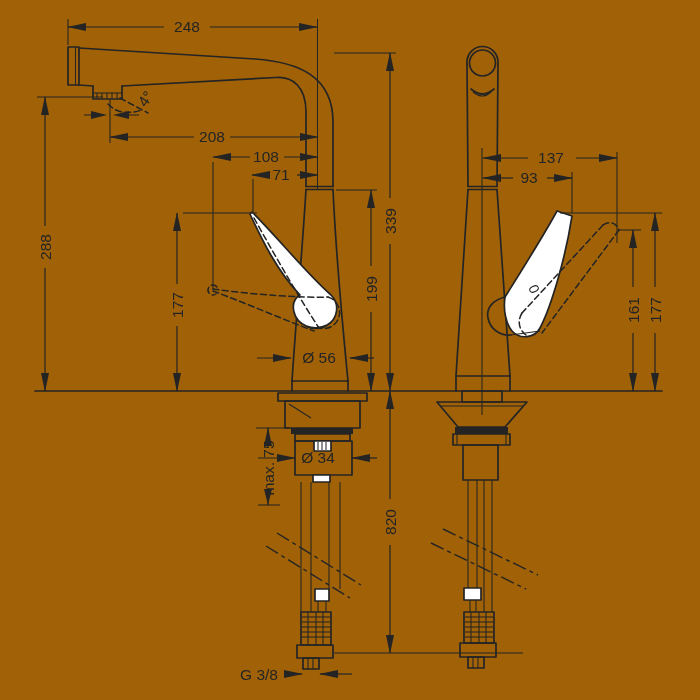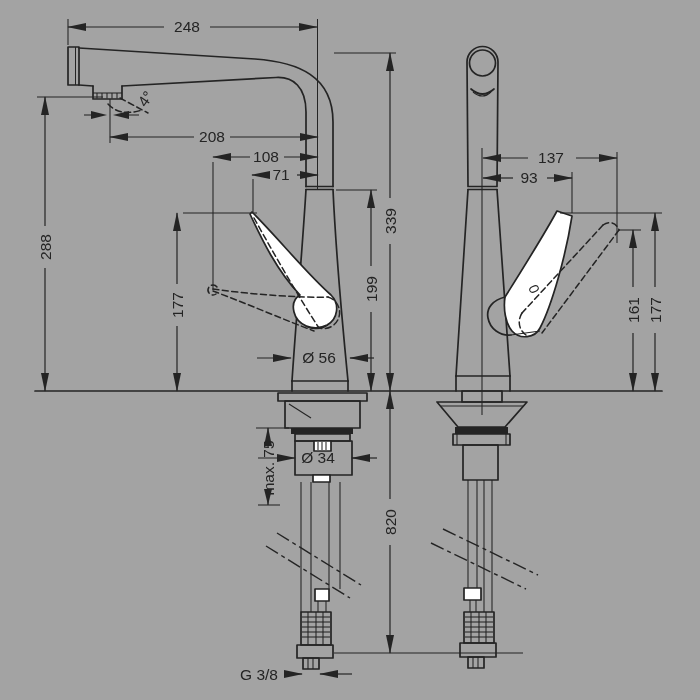--- a/index.html
+++ b/index.html
@@ -1,16 +1,16 @@
 <!DOCTYPE html>
 <html><head>
 <meta charset="utf-8">
 <style>
   html,body{margin:0;padding:0;background:#ffffff;}
-  .stage{width:700px;height:700px;background:#a3a3a3;position:relative;overflow:hidden;}
+  .stage{width:700px;height:700px;background:#a16207;position:relative;overflow:hidden;}
   svg{display:block;}
   .o  {fill:none;stroke:#242424;stroke-width:1.7;stroke-linejoin:round;stroke-linecap:round;}
   .of {fill:#ffffff;stroke:#242424;stroke-width:1.7;stroke-linejoin:round;}
   .t  {fill:none;stroke:#242424;stroke-width:1.05;}
   .d  {fill:none;stroke:#242424;stroke-width:1.2;}
   .ds {fill:none;stroke:#242424;stroke-width:1.5;stroke-dasharray:6 3.5;stroke-linecap:round;}
   .bk {fill:none;stroke:#242424;stroke-width:1.4;stroke-dasharray:14 4 4 4;}
   .blk{fill:#242424;stroke:none;}
   .ah {fill:#242424;}
   text{font-family:"Liberation Sans","DejaVu Sans",sans-serif;font-size:15.5px;fill:#242424;}

